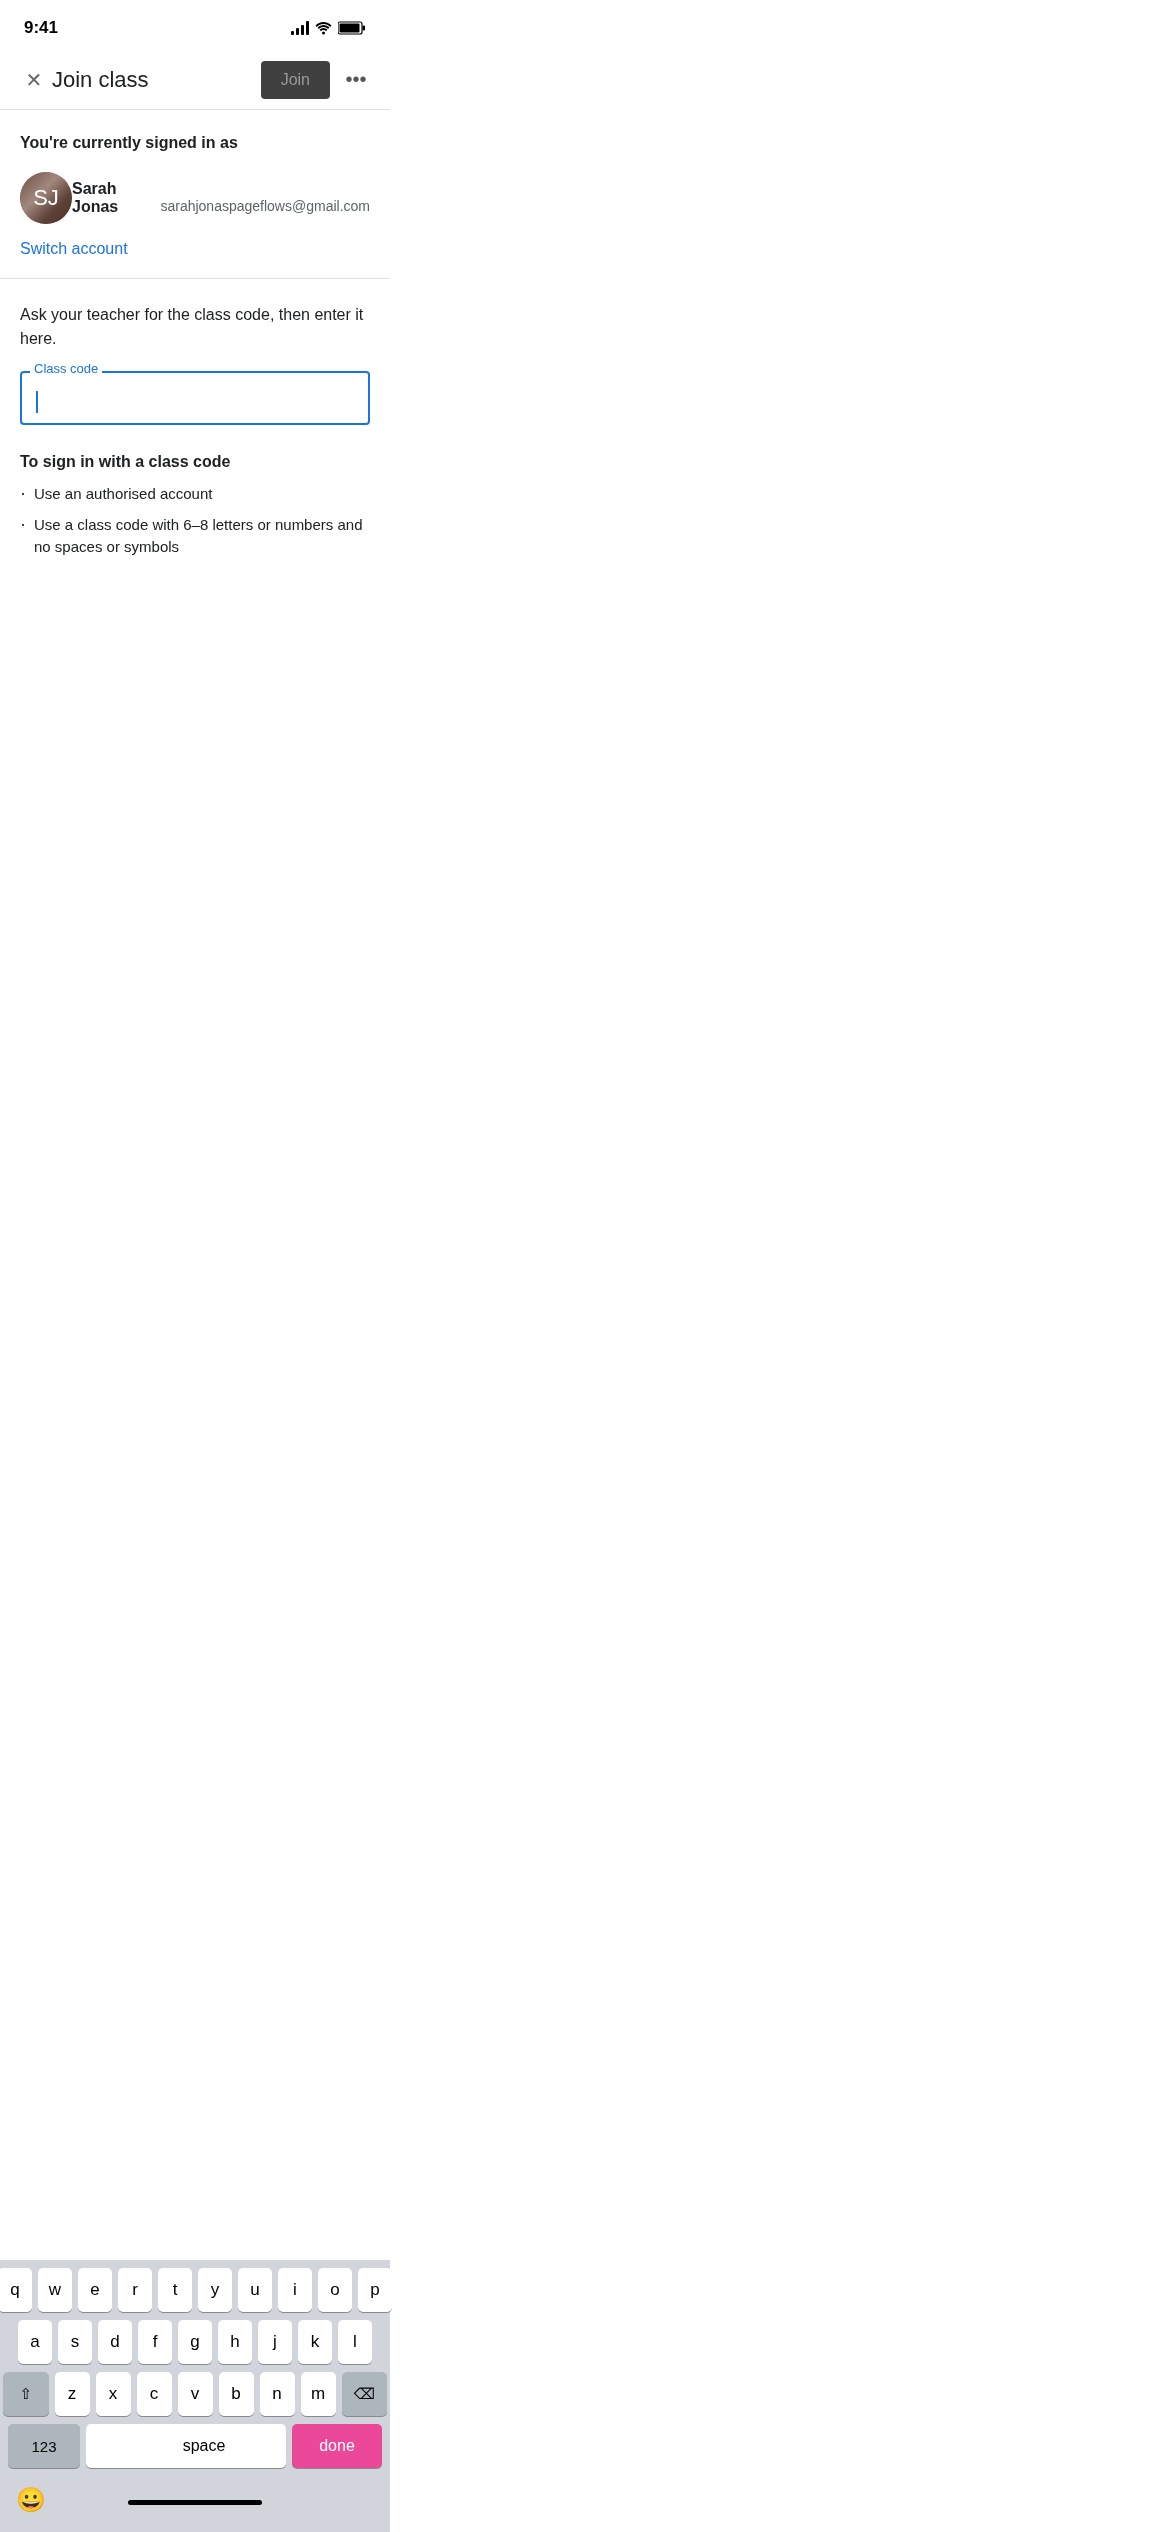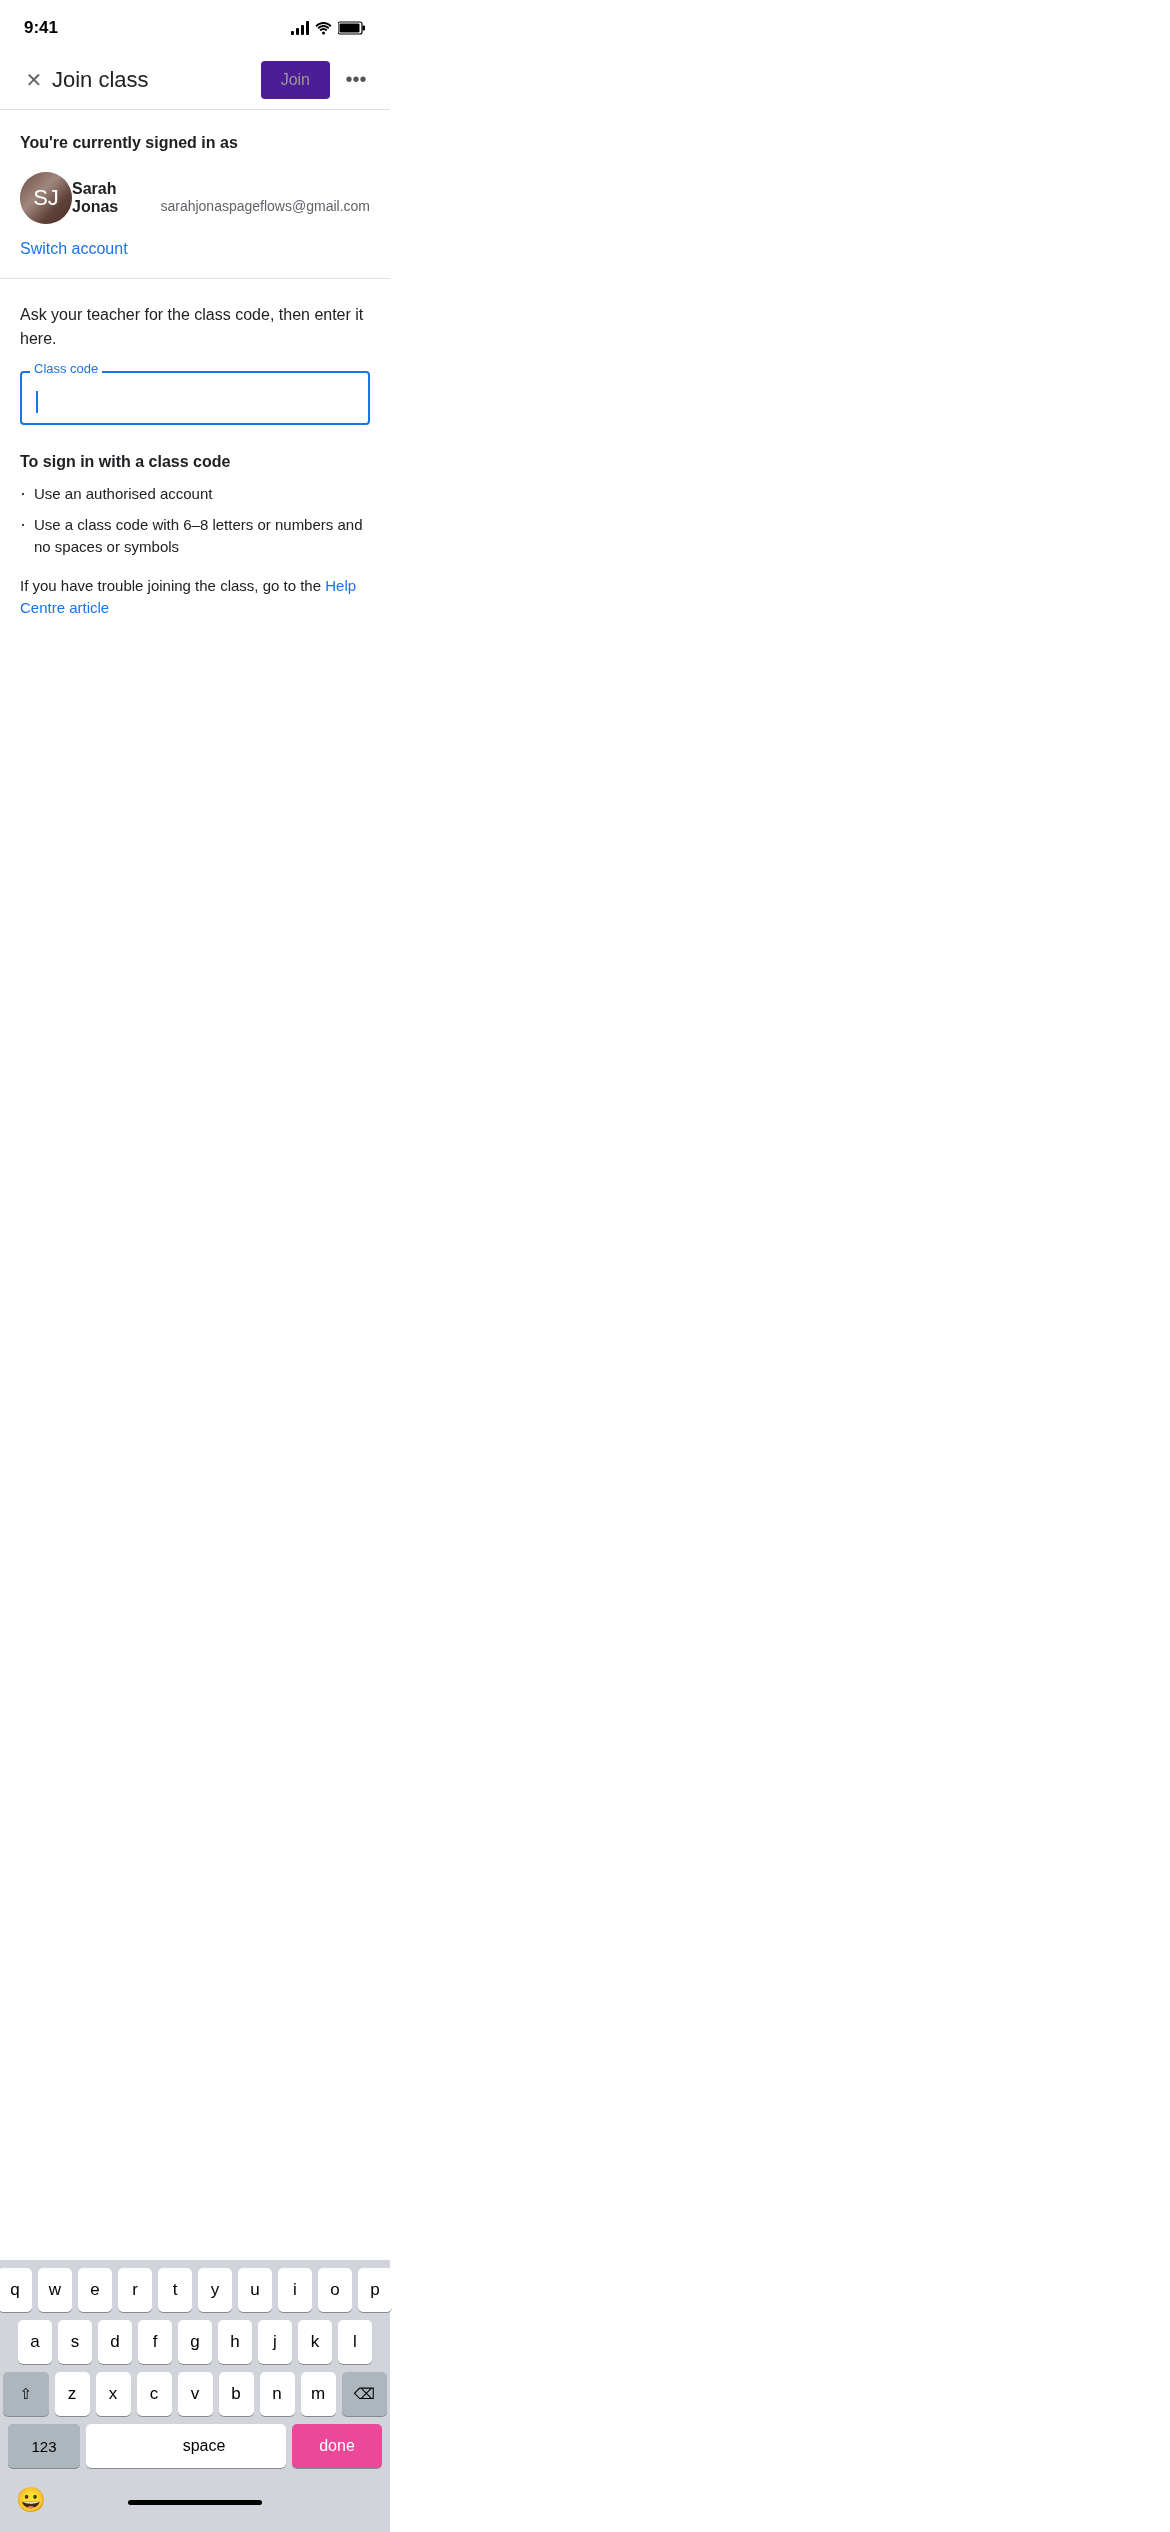--- a/index.html
+++ b/index.html
@@ -61,21 +61,21 @@
       font-size: 20px;
     }
     .header-title {
       flex: 1;
       font-size: 22px;
       font-weight: 400;
       color: #202124;
       margin-left: 0;
     }
     .join-btn {
-      background: #4c1d95;
+      background: #404040;
       border: none;
       border-radius: 4px;
       padding: 10px 20px;
       font-size: 16px;
       font-weight: 500;
       color: #999;
       cursor: pointer;
     }
     .header-more {
       width: 36px;
@@ -379,23 +379,20 @@
     <li class="bullet-item">
       <span class="bullet-dot">·</span>
       <span>Use an authorised account</span>
     </li>
     <li class="bullet-item">
       <span class="bullet-dot">·</span>
       <span>Use a class code with 6–8 letters or numbers and no spaces or symbols</span>
     </li>
   </ul>
 
-  <p class="help-text">
-    <span>If you have trouble joining the class, go to the </span><span class="help-link">Help Centre article</span>
-  </p>
 
 </div>
 
 <div class="keyboard">
 
   <div class="keyboard-row">
     <div class="key">q</div>
     <div class="key">w</div>
     <div class="key">e</div>
     <div class="key">r</div>

